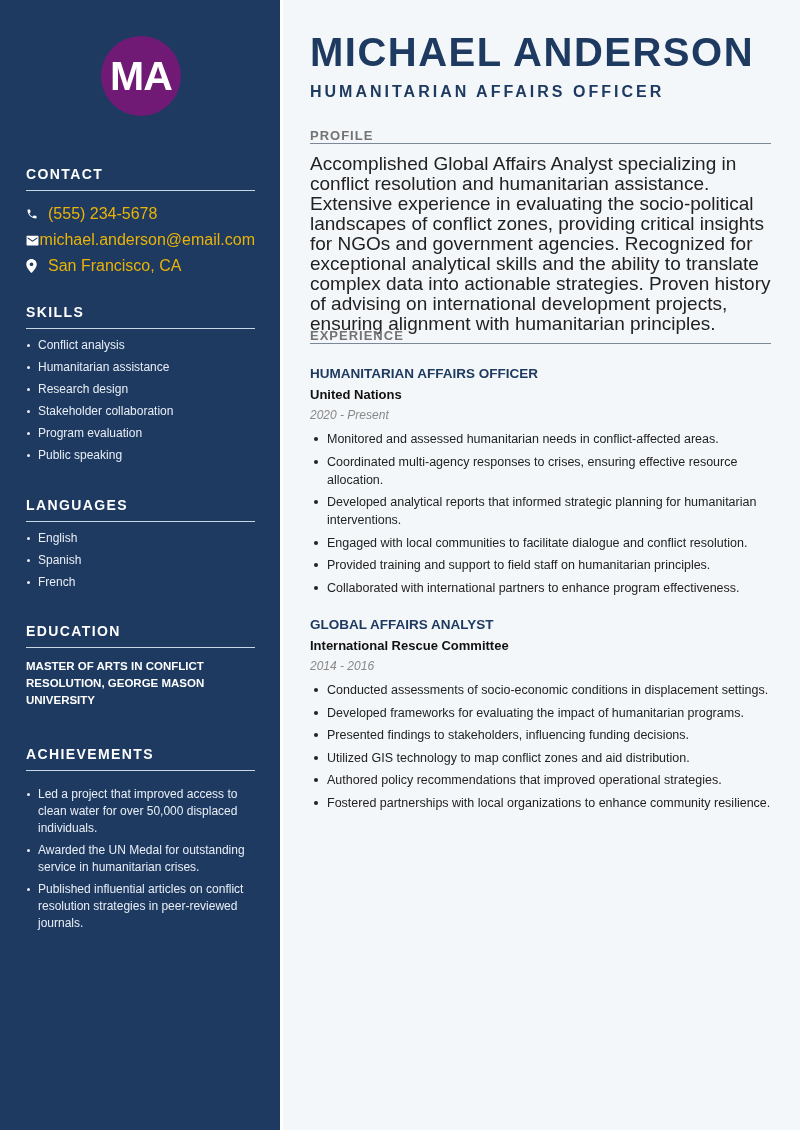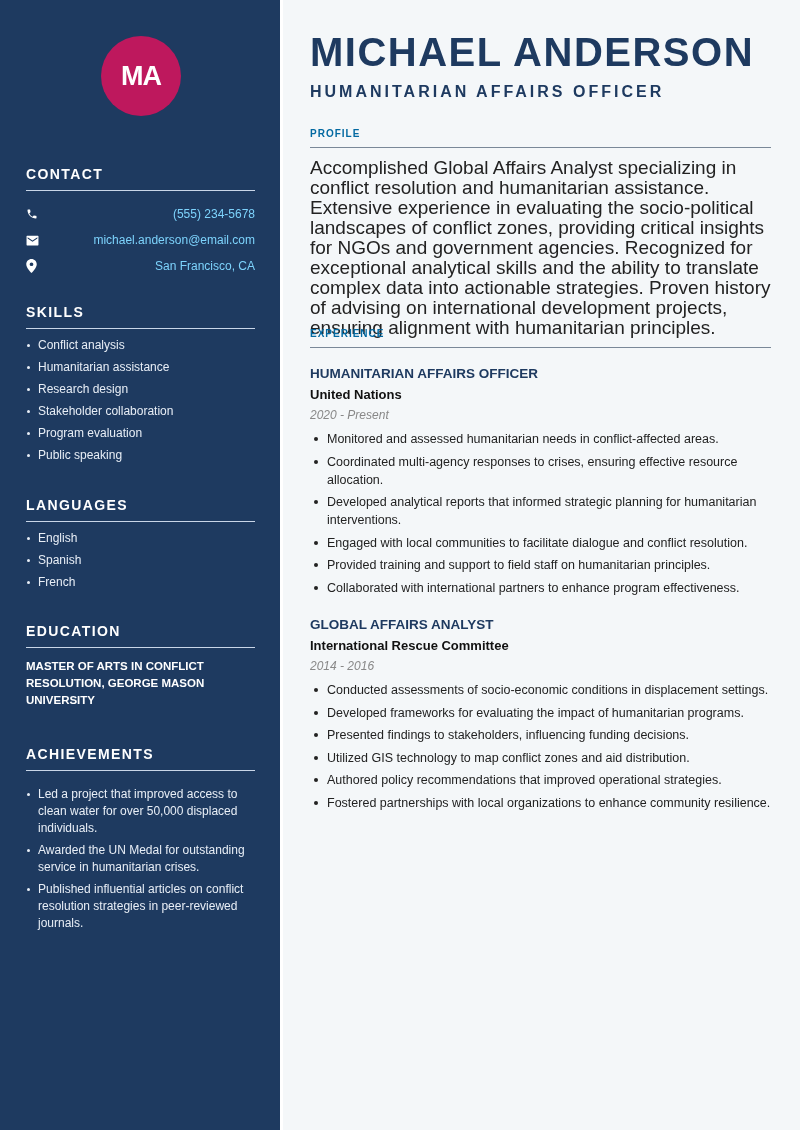--- a/index.html
+++ b/index.html
@@ -17,34 +17,34 @@
     color: #ffffff;
     padding: 0 26px;
   }
   .sidebar-edge {
     position: absolute; left: 280px; top: 0; width: 3px; height: 1130px;
     background: #ffffff;
   }
   .avatar {
     position: absolute; left: 101px; top: 36px;
     width: 80px; height: 80px; border-radius: 50%;
-    background: #be185d;
+    background: #701a75;
     display: flex; align-items: center; justify-content: center;
-    color: #ffffff; font-weight: bold; font-size: 27px; letter-spacing: -1px;
+    color: #ffffff; font-weight: bold; font-size: 41px; letter-spacing: -1px;
   }
   .sb-section { position: absolute; left: 26px; width: 229px; }
   .sb-title {
     font-size: 14px; font-weight: bold; letter-spacing: 1.4px;
     color: #ffffff; padding-bottom: 8px;
     border-bottom: 1.5px solid #c9d6e8;
   }
   .contact-list { margin-top: 10px; }
   .contact-row {
     display: flex; align-items: center; height: 26px;
-    font-size: 12px; color: #7dd3fc; justify-content: space-between;
+    font-size: 16px; color: #eab308;
   }
   .contact-row .ic { width: 22px; display: inline-flex; align-items: center; }
   .sb-list { list-style: none; margin-top: 8px; }
   .sb-list li {
     position: relative; padding-left: 12px;
     font-size: 12px; color: #e8eef6; line-height: 17px;
     margin-bottom: 5px;
   }
   .sb-list li::before {
     content: ""; position: absolute; left: 1px; top: 7px;
@@ -61,22 +61,22 @@
     position: absolute; top: 30px; left: 0;
     font-size: 40px; font-weight: bold; letter-spacing: 1.5px;
     color: #1e3a60; white-space: nowrap;
   }
   .role {
     position: absolute; top: 83px; left: 0;
     font-size: 16px; letter-spacing: 3px; color: #1e3a60; white-space: nowrap;
   }
   .m-section { position: absolute; left: 0; width: 461px; }
   .m-title {
-    font-size: 10px; font-weight: bold; letter-spacing: 1px;
-    color: #0369a1; padding-bottom: 8px;
+    font-size: 13px; font-weight: bold; letter-spacing: 1px;
+    color: #737373; 
     border-bottom: 1.5px solid #7a8898;
   }
   .profile-text {
     margin-top: 10px; font-size: 19px; line-height: 20px; color: #222;
   }
   .job { position: absolute; left: 0; width: 461px; }
   .job-title { font-size: 13.5px; font-weight: bold; color: #1e3a60; }
   .job-org { font-size: 13px; font-weight: bold; color: #111; margin-top: 6px; }
   .job-dates { font-size: 12px; font-style: italic; color: #888; margin-top: 6px; }
   .job-list { list-style: none; margin-top: 8px; }

